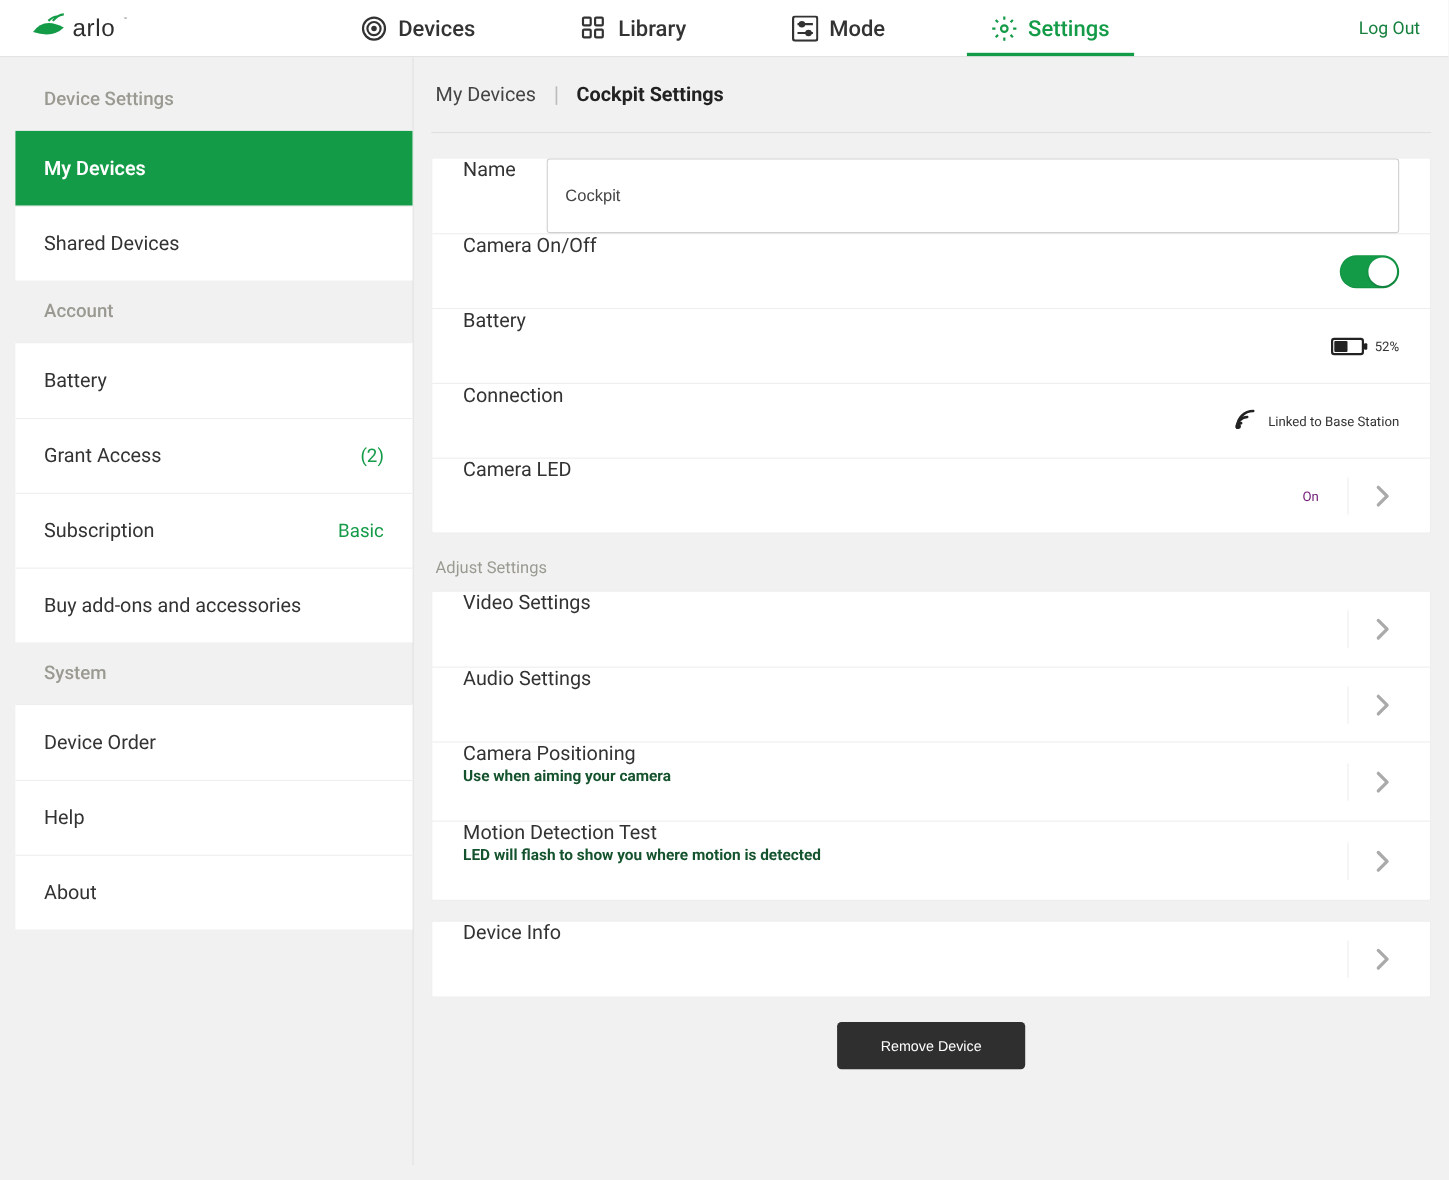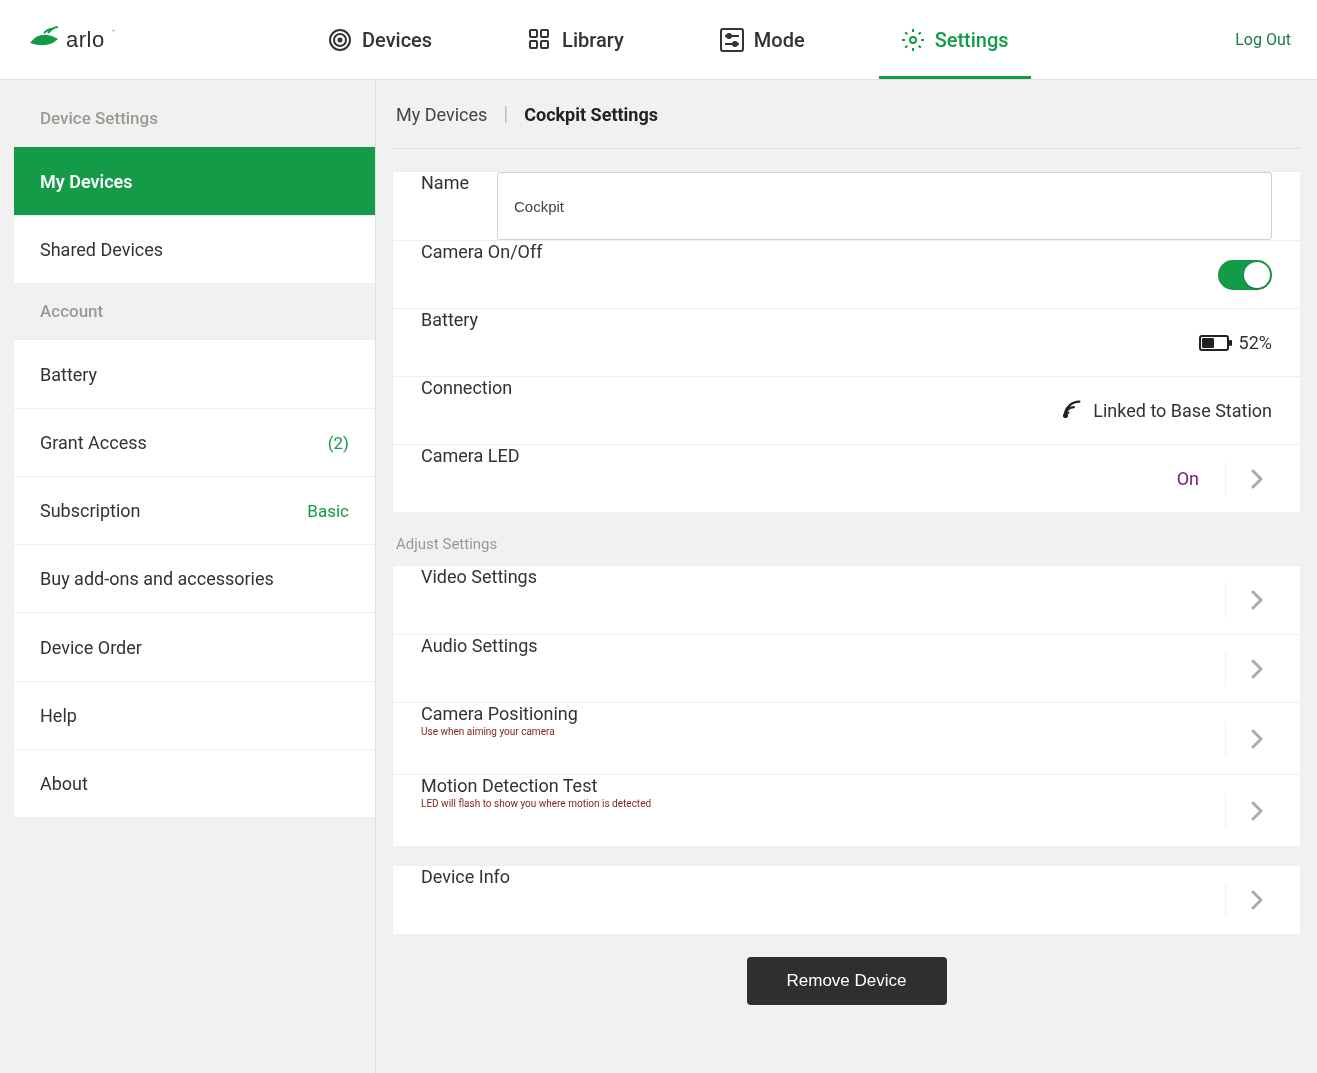--- a/index.html
+++ b/index.html
@@ -4,21 +4,21 @@
   <style>
     * { margin: 0; padding: 0; box-sizing: border-box; }
     body {
       font-family: -apple-system, BlinkMacSystemFont, "Segoe UI", Roboto, Helvetica, Arial, sans-serif;
       background: #f1f1f1;
       color: #333;
       width: 1317px;
     }
     .topnav {
       background: #fff;
-      height: 80px;
+      height: 52px;
       display: flex;
       align-items: center;
       border-bottom: 1px solid #e0e0e0;
       position: relative;
     }
     .logo {
       padding-left: 26px;
       width: 280px;
     }
     .logo svg { display: block; }
@@ -129,21 +129,21 @@
       font-size: 18px;
       color: #333;
     }
     .row + .row { border-top: 1px solid #eee; }
     .row .row-label { flex-shrink: 0; }
     .row .row-value {
       margin-left: auto;
       display: flex;
       align-items: center;
       gap: 10px;
-      font-size: 18px;
+      font-size: 12px;
     }
     .row-name { gap: 28px; }
     .row-name input {
       flex: 1;
       border: 1px solid #d0d0d0;
       border-radius: 3px;
       padding: 12px 16px;
       font-size: 15px;
       color: #444;
     }
@@ -201,33 +201,33 @@
       height: 34px;
       background: #eee;
       margin: 0 6px 0 16px;
     }
     .section-label {
       color: #9a9a92;
       font-size: 15px;
       padding: 22px 4px 12px 4px;
     }
     .row-multi .row-label { display:flex; flex-direction:column; gap:2px; }
-    .row-multi .subtitle { font-size: 10px; color: #7f1d1d; }
+    .row-multi .subtitle { font-size: 14px; color: #14532d; font-weight: bold; }
     .remove-wrap {
       display:flex;
       justify-content:center;
       padding: 22px 0 0 0;
     }
     .remove-btn {
       background: #2f2f2f;
       color: #fff;
       border: none;
       border-radius: 4px;
       padding: 14px 40px;
-      font-size: 17px;
+      font-size: 13px;
       cursor: pointer;
     }
     .green-text { color: #701a75; }
     .nav-icon { display:inline-flex; width:24px; height:24px; }
   </style>
 </head>
 <body>
 
 <div class="topnav">
   <div class="logo">
@@ -311,20 +311,21 @@
       </div>
       <div class="sidebar-item">
         <span>Subscription</span>
         <span class="badge-green">Basic</span>
       </div>
       <div class="sidebar-item">
         <span>Buy add-ons and accessories</span>
       </div>
     </div>
 
+    <div class="sidebar-section-header">System</div>
     <div class="sidebar-list">
       <div class="sidebar-item">
         <span>Device Order</span>
       </div>
       <div class="sidebar-item">
         <span>Help</span>
       </div>
       <div class="sidebar-item">
         <span>About</span>
       </div>

